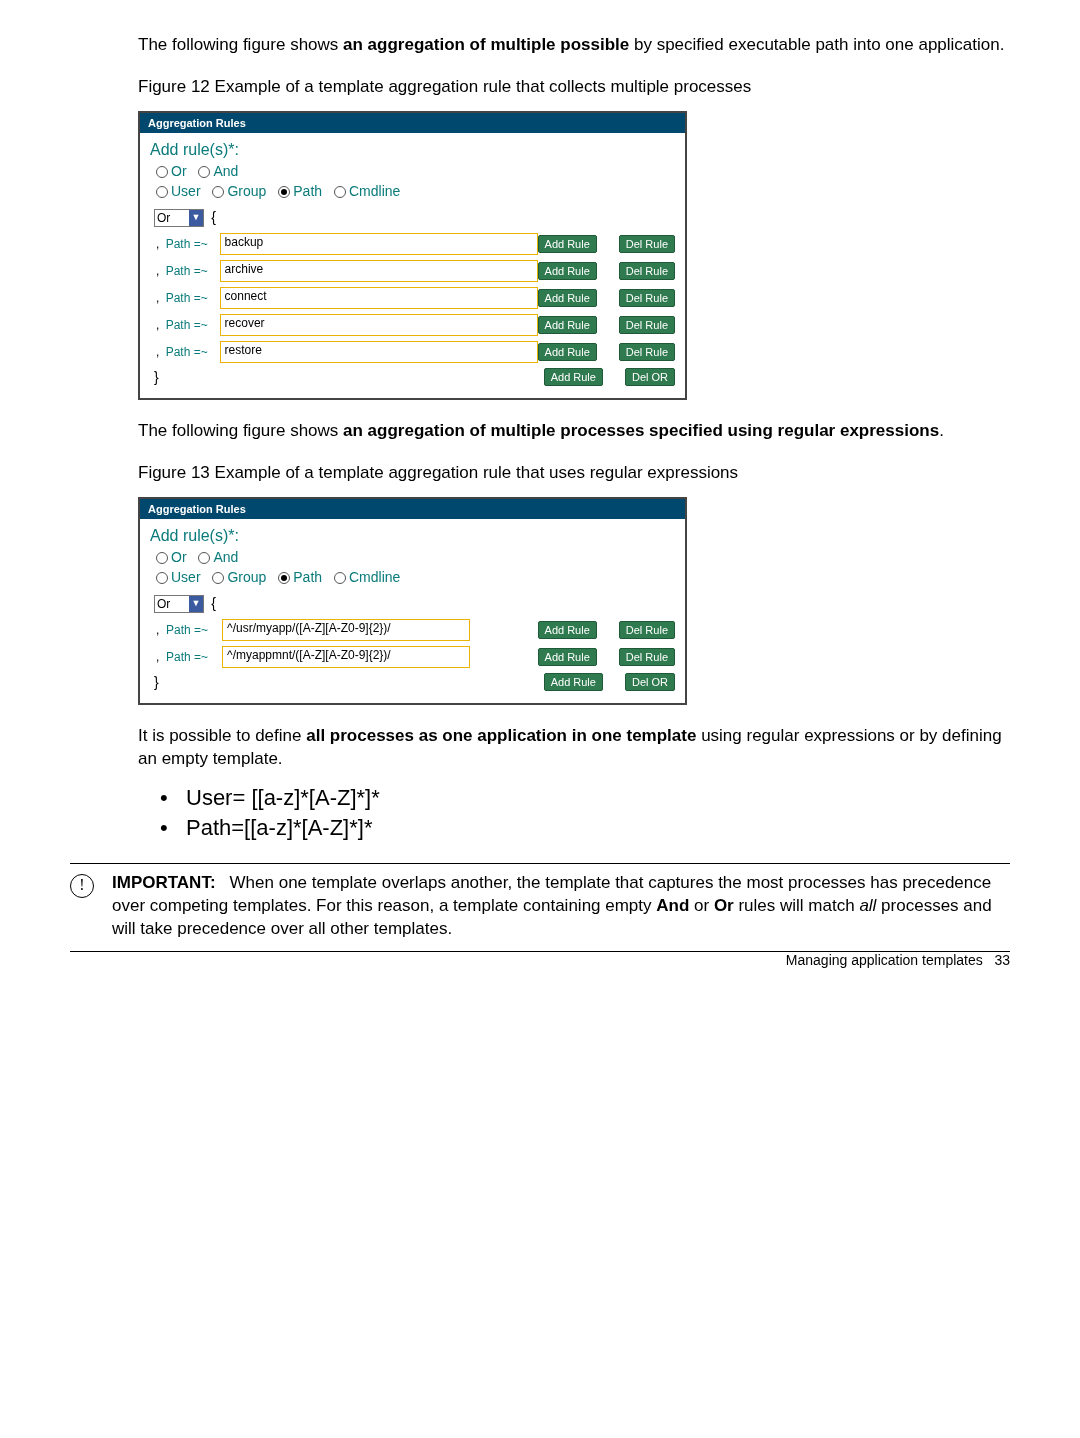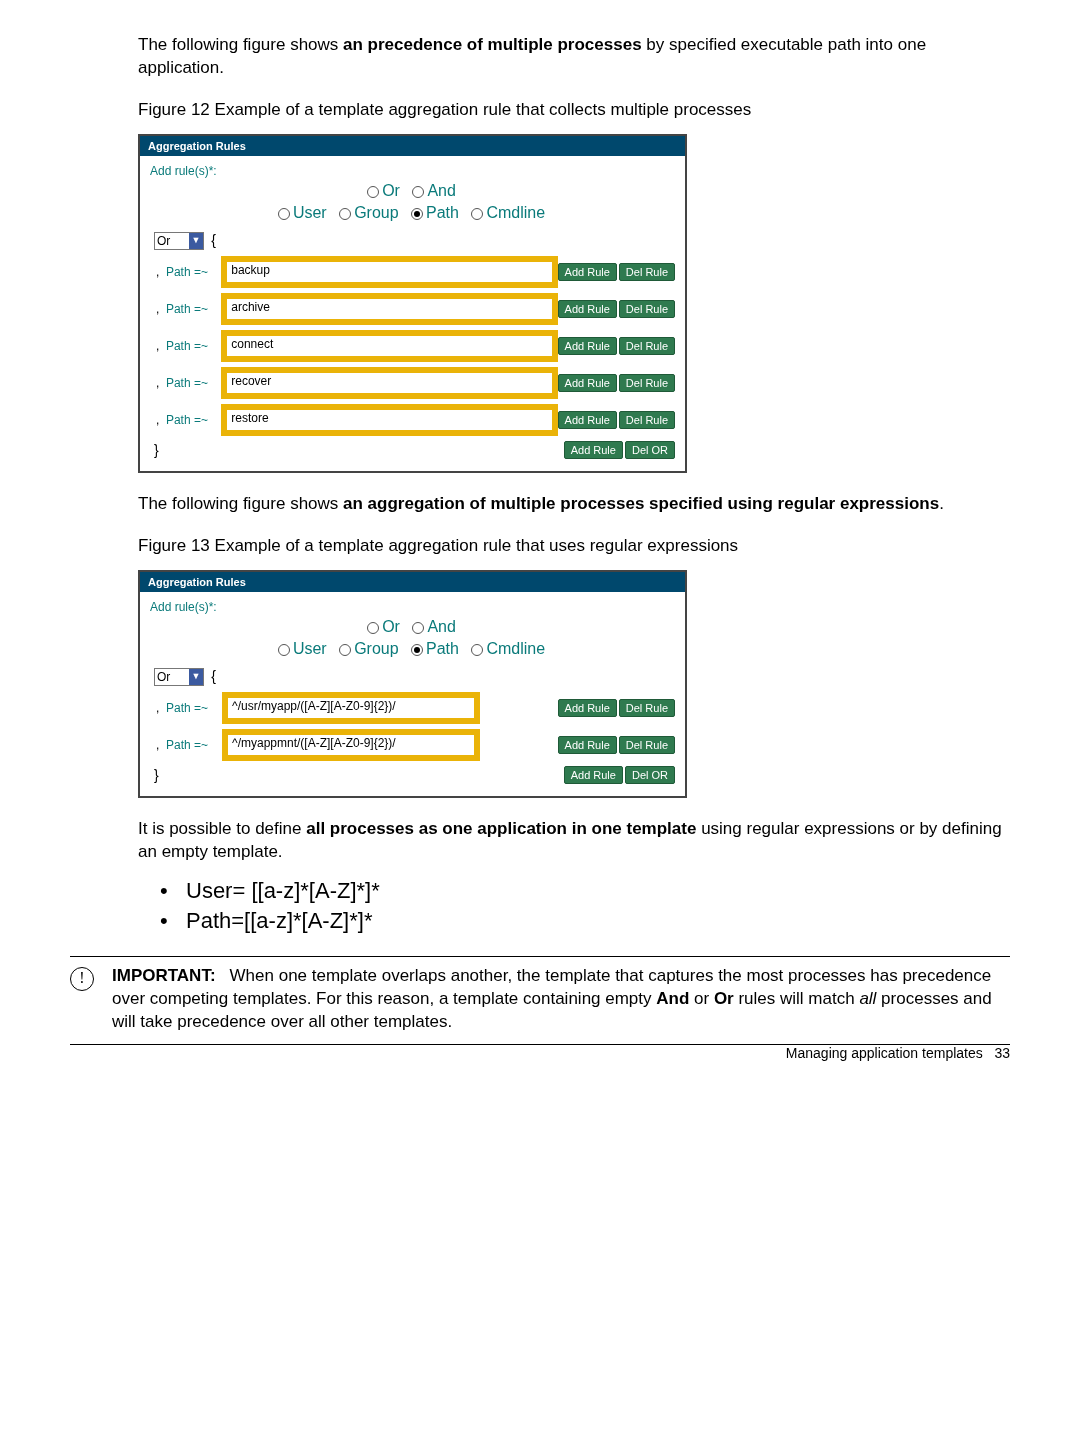--- a/index.html
+++ b/index.html
@@ -44,22 +44,22 @@
   .agg-header {
     background: #00486d;
     color: #fff;
     font-weight: bold;
     padding: 4px 8px;
     font-size: 11px;
   }
   .agg-body {
     padding: 8px 10px 10px 10px;
   }
-  .add-rules-label { color:#0a7a7a; font-size:12px; }
-  .radio-row { margin: 4px 0 4px 6px; font-size:16px;text-align:center; }
+  .add-rules-label { color:#0a7a7a; font-size:16px; }
+  .radio-row { margin: 4px 0 4px 6px; font-size:14px; }
   .radio-row label { margin-right: 8px; color:#0a7a7a; }
   .radio-dot {
     display:inline-block; width:10px; height:10px; border:1px solid #555;
     border-radius:50%; vertical-align:middle; margin-right:3px; background:#fff;
     position:relative;
   }
   .radio-dot.filled::after{
     content:""; position:absolute; left:2px; top:2px; width:6px; height:6px;
     background:#000; border-radius:50%;
   }
@@ -74,26 +74,26 @@
     position:absolute; right:0; top:0; bottom:0; width:14px;
     background:#3b5aa0; color:#fff; text-align:center; font-size:9px; line-height:15px;
   }
   .brace { font-size:14px; margin-left:4px; color:#000; }
   .rule-line {
     display:flex; align-items:center; margin:5px 0 5px 6px;
   }
   .comma { width:10px; color:#000; }
   .pathlabel { color:#0a7a7a; width:56px; font-size:12px; }
   .rule-input {
-    border:6px solid #eab308; height:18px; padding:1px 4px; font-size:12px;
+    border:1px solid #eab308; height:18px; padding:1px 4px; font-size:12px;
     color:#000; background:#fff;
   }
   .rule-input.w1 { width:320px; }
   .rule-input.w2 { width:238px; }
-  .btns { margin-left:auto; display:flex; gap:2px; }
+  .btns { margin-left:auto; display:flex; gap:22px; }
   .btn {
     background:#2f7a4f; color:#fff; font-size:11px; padding:2px 6px;
     border:1px solid #1f5a38; border-radius:2px; white-space:nowrap;
   }
   .close-row {
     display:flex; align-items:center; margin:4px 0 2px 4px;
   }
   .close-brace { font-size:14px; color:#000; }
 
   
@@ -135,21 +135,21 @@
     font-size:14px; font-stretch: condensed;
   }
 </style>
 </head>
 <body>
 
 <div class="page">
 
   <div class="indent-main">
     <p class="body-text">
-      <span>The following figure shows </span><span class="inline-bold">an precedence of multiple processes</span><span> by specified executable path into one application.</span>
+      <span>The following figure shows </span><span class="inline-bold">an aggregation of multiple possible</span><span> by specified executable path into one application.</span>
     </p>
 
     <p class="fig-caption">Figure 12 Example of a template aggregation rule that collects multiple processes</p>
 
     <div class="agg-panel">
       <div class="agg-header">Aggregation Rules</div>
       <div class="agg-body">
         <div class="add-rules-label">Add rule(s)*:</div>
         <div class="radio-row">
           <label><span class="radio-dot"></span><span>Or</span></label>

